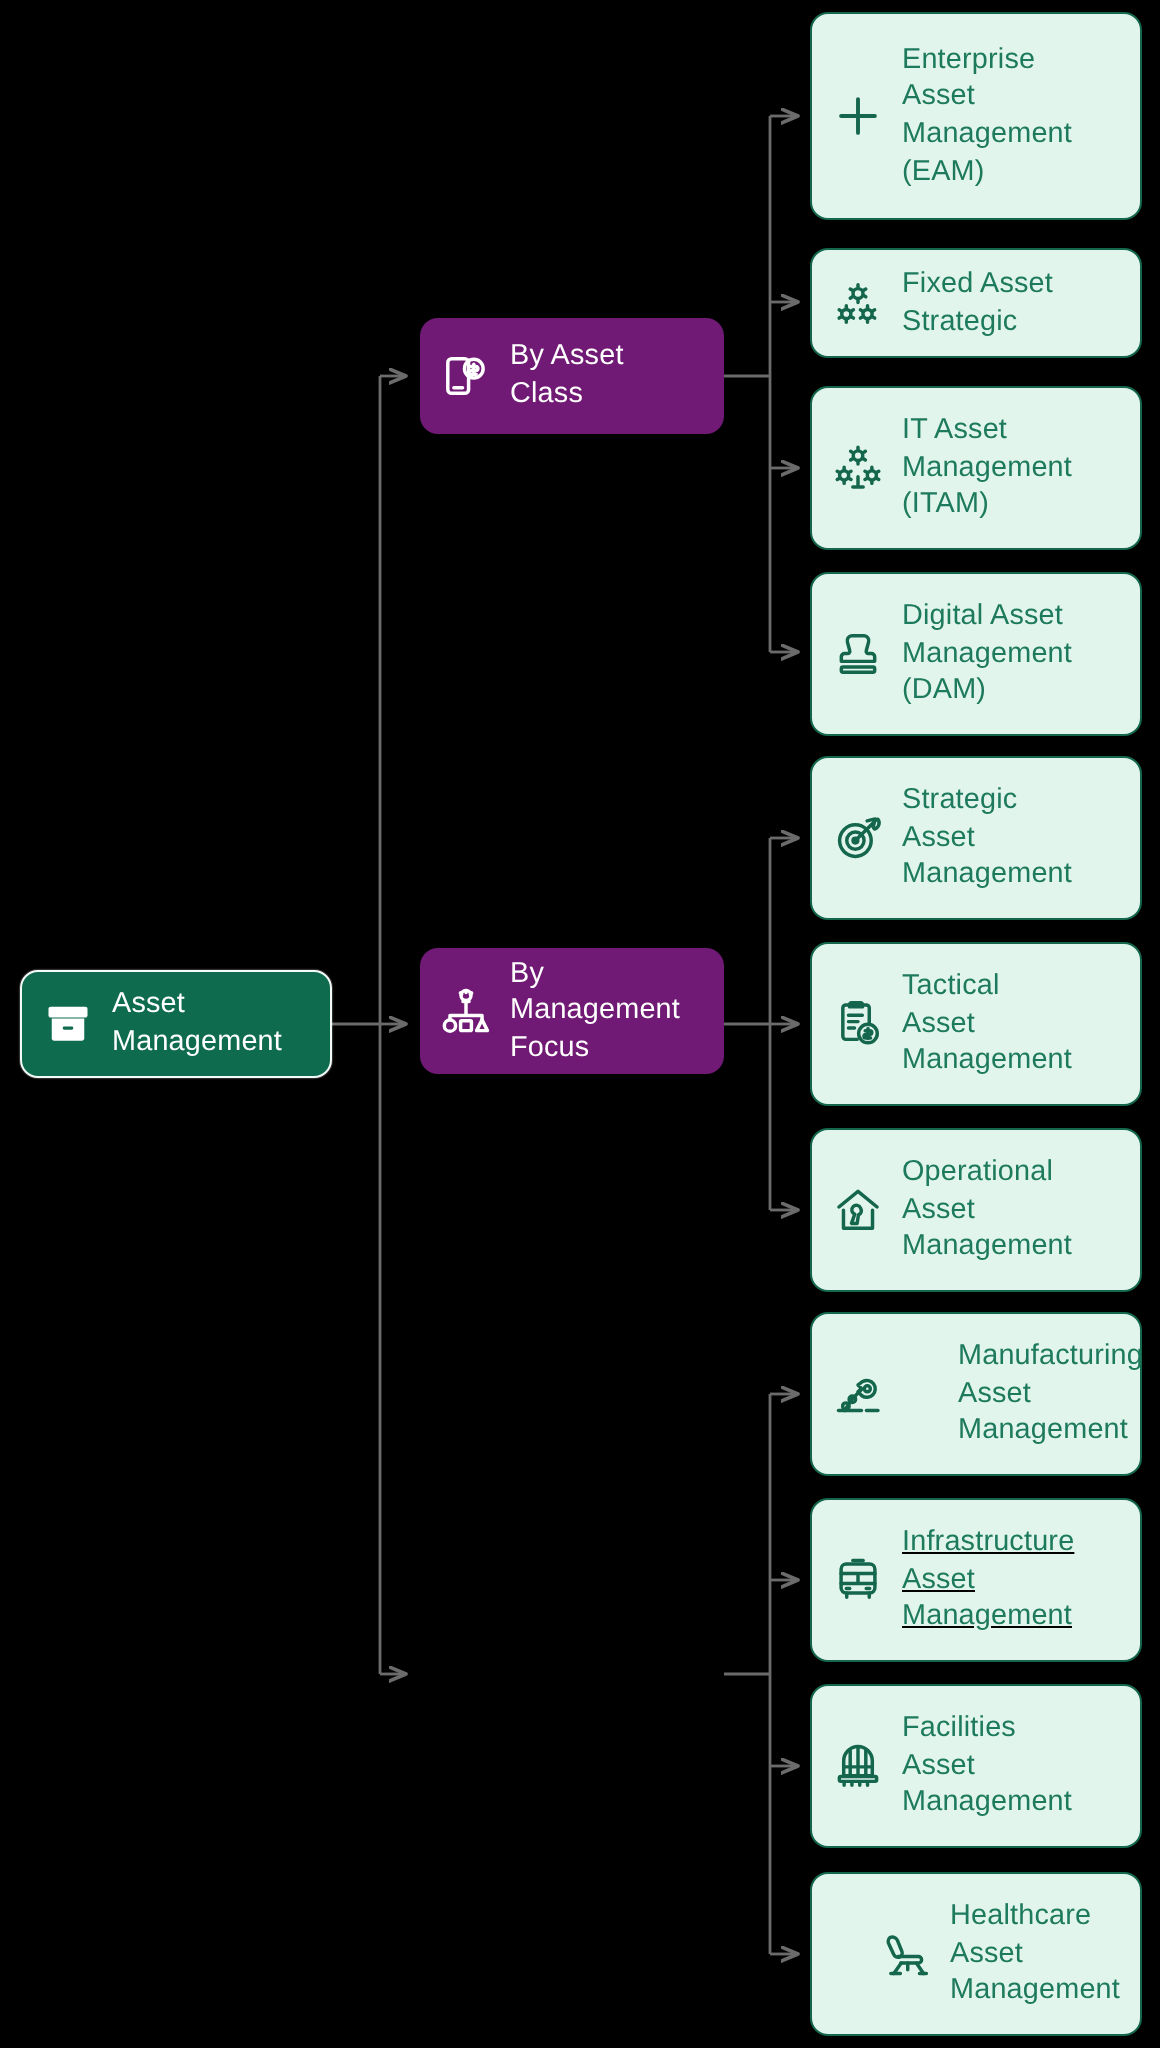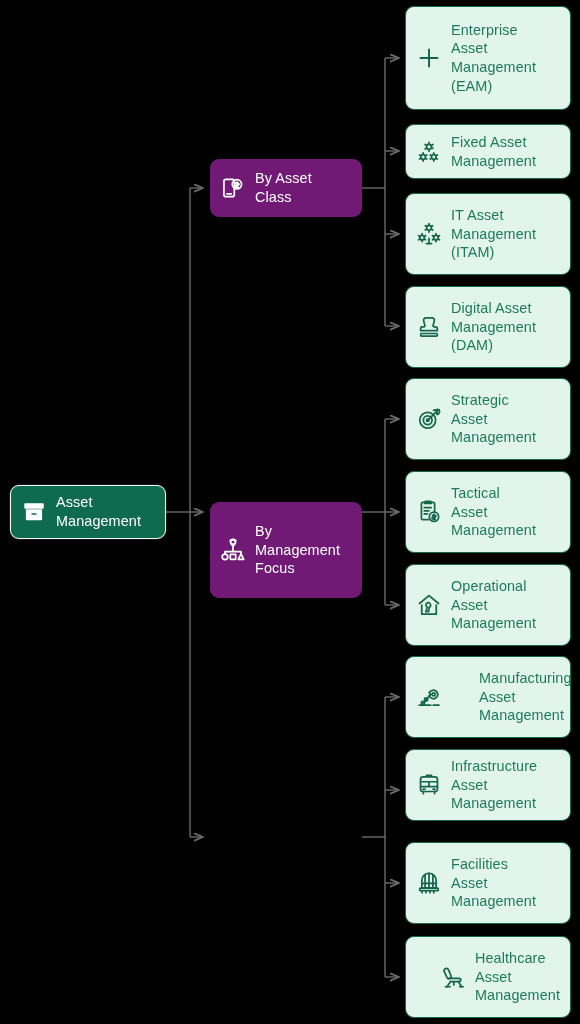--- a/index.html
+++ b/index.html
@@ -131,21 +131,21 @@
     <svg class="ico" viewBox="0 0 24 24">
       <rect x="3.6" y="4" width="9.6" height="16" rx="1.8"></rect>
       <path d="M6.4 17.4 h4"></path>
       <circle cx="15.6" cy="8.6" r="4.3"></circle>
       <path d="M15.6 6.6 v4 M14.4 7.6 h2.2 a0.9 0.9 0 0 1 0 1.8 h-2.1 a0.9 0.9 0 0 0 0 1.8 h2.2"></path>
     </svg>
     <span class="lbl">By Asset
 Class</span>
   </div>
 
-  <div class="node n-mid" style="left:210px; top:502px; width:152px; height:96px;">
+  <div class="node n-mid" style="left:210px; top:474px; width:152px; height:63px;">
     <svg class="ico" viewBox="0 0 24 24">
       <circle cx="12" cy="4.4" r="2.3"></circle>
       <path d="M10.6 7.2 h2.8 M12 6.7 v4.4 M4.6 13.6 h14.8 M4.6 13.6 v1.9 M12 11.1 v2.5 M19.4 13.6 v1.9"></path>
       <circle cx="4.6" cy="18.3" r="2.6"></circle>
       <rect x="9.5" y="16" width="5" height="4.6" rx="0.5"></rect>
       <path d="M19.4 15.6 l2.5 5 h-5 z"></path>
       <path d="M12 2.1 v0.9 M9.4 3.2 l0.6 0.6 M14.6 3.2 l-0.6 0.6"></path>
     </svg>
     <span class="lbl">By
 Management
@@ -166,21 +166,21 @@
   <div class="node n-leaf" style="left:405px; top:124px; width:166px; height:55px;">
     <svg class="ico" viewBox="0 0 24 24">
       <circle cx="12" cy="7.2" r="2.3"></circle>
       <path d="M12 3.1 v1.1 M12 10.2 v1.1 M8.4 5.1 l1 .6 M15.6 8.7 l-1-.6 M8.4 9.3 l1-.6 M15.6 5.1 l-1 .6"></path>
       <circle cx="6.6" cy="16.6" r="2.1"></circle>
       <path d="M6.6 12.8 v1 M6.6 19.4 v1 M3.3 14.7 l.9 .5 M9.9 18.5 l-.9-.5 M3.3 18.5 l.9-.5 M9.9 14.7 l-.9 .5"></path>
       <circle cx="16.4" cy="16.6" r="2.1"></circle>
       <path d="M16.4 12.8 v1 M16.4 19.4 v1 M13.1 14.7 l.9 .5 M19.7 18.5 l-.9-.5 M13.1 18.5 l.9-.5 M19.7 14.7 l-.9 .5"></path>
     </svg>
     <span class="lbl">Fixed Asset
-Management</span>
+Strategic</span>
   </div>
 
   <div class="node n-leaf" style="left:405px; top:193px; width:166px; height:82px;">
     <svg class="ico" viewBox="0 0 24 24">
       <circle cx="12" cy="6.3" r="2.2"></circle>
       <path d="M12 2.4 v1.1 M12 9.1 v1.1 M8.6 4.3 l.9 .6 M15.4 8.3 l-.9-.6 M8.6 8.3 l.9-.6 M15.4 4.3 l-.9 .6"></path>
       <circle cx="5.6" cy="15.4" r="2.1"></circle>
       <path d="M5.6 11.7 v1 M5.6 18.1 v1 M2.4 13.5 l.9 .5 M8.8 17.3 l-.9-.5 M2.4 17.3 l.9-.5 M8.8 13.5 l-.9 .5"></path>
       <circle cx="18.4" cy="15.4" r="2.1"></circle>
       <path d="M18.4 11.7 v1 M18.4 18.1 v1 M15.2 13.5 l.9 .5 M21.6 17.3 l-.9-.5 M15.2 17.3 l.9-.5 M21.6 13.5 l-.9 .5"></path>
@@ -247,21 +247,21 @@
       <circle cx="6.4" cy="17.6" r="1.5"></circle>
       <path d="M14.2 6.2 a3.9 3.9 0 1 1 -.4 6.6 l-1.8 -1.8 l1.6 -1.6 l-1.6 -1.6 z"></path>
       <circle cx="16.3" cy="9.6" r="1.4"></circle>
       <path d="M15.9 19.6 h5.3"></path>
     </svg>
     <span class="lbl">Manufacturing
 Asset
 Management</span>
   </div>
 
-  <div class="node n-leaf" style="left:405px; top:749px; width:166px; height:72px;">
+  <div class="node n-leaf" style="left:405px; top:749px; width:166px; height:82px;text-decoration:underline;">
     <svg class="ico" viewBox="0 0 24 24">
       <rect x="4.2" y="4.6" width="15.6" height="13.4" rx="2.4"></rect>
       <path d="M4.2 9 h15.6 M4.2 13.6 h15.6 M12 9 v4.6"></path>
       <path d="M6.8 18 v2 M17.2 18 v2"></path>
       <path d="M6.6 15.9 h1.6 M15.8 15.9 h1.6"></path>
       <path d="M9.6 3 h4.8"></path>
     </svg>
     <span class="lbl">Infrastructure
 Asset
 Management</span>

